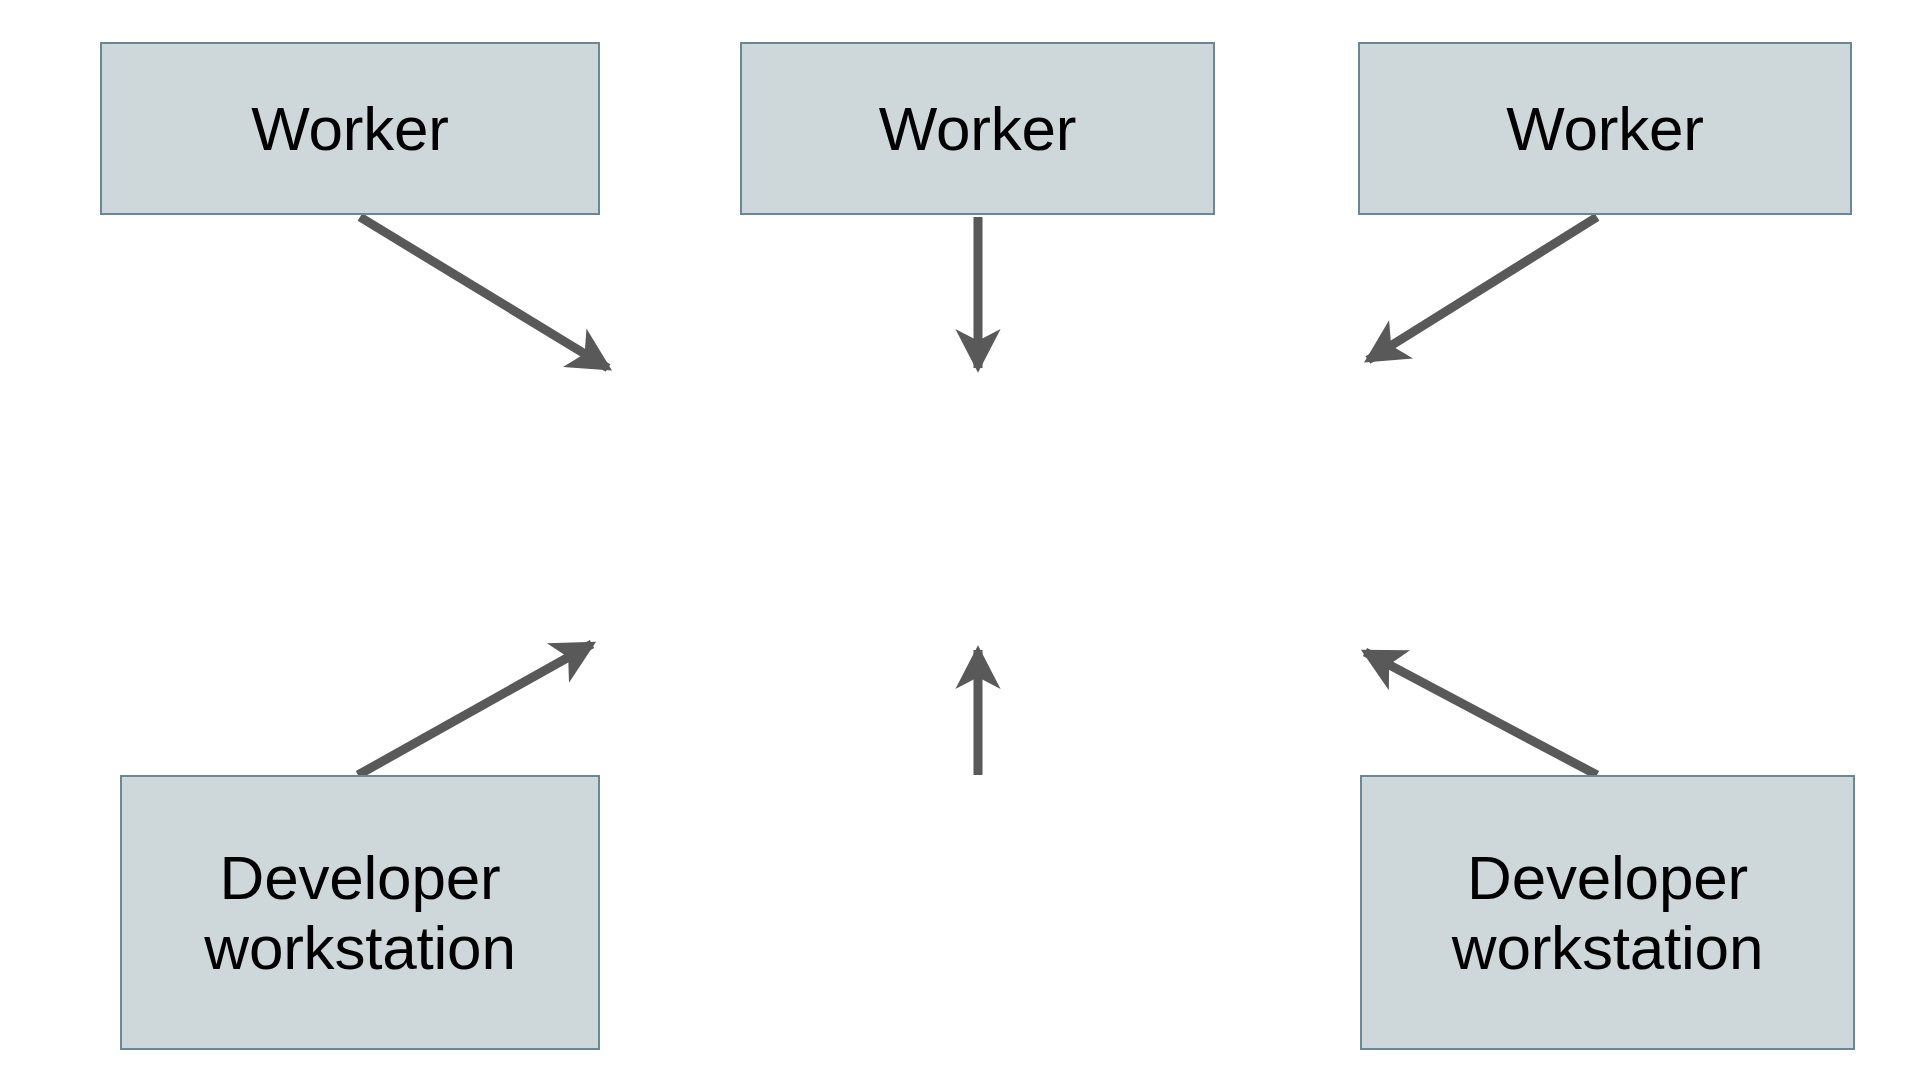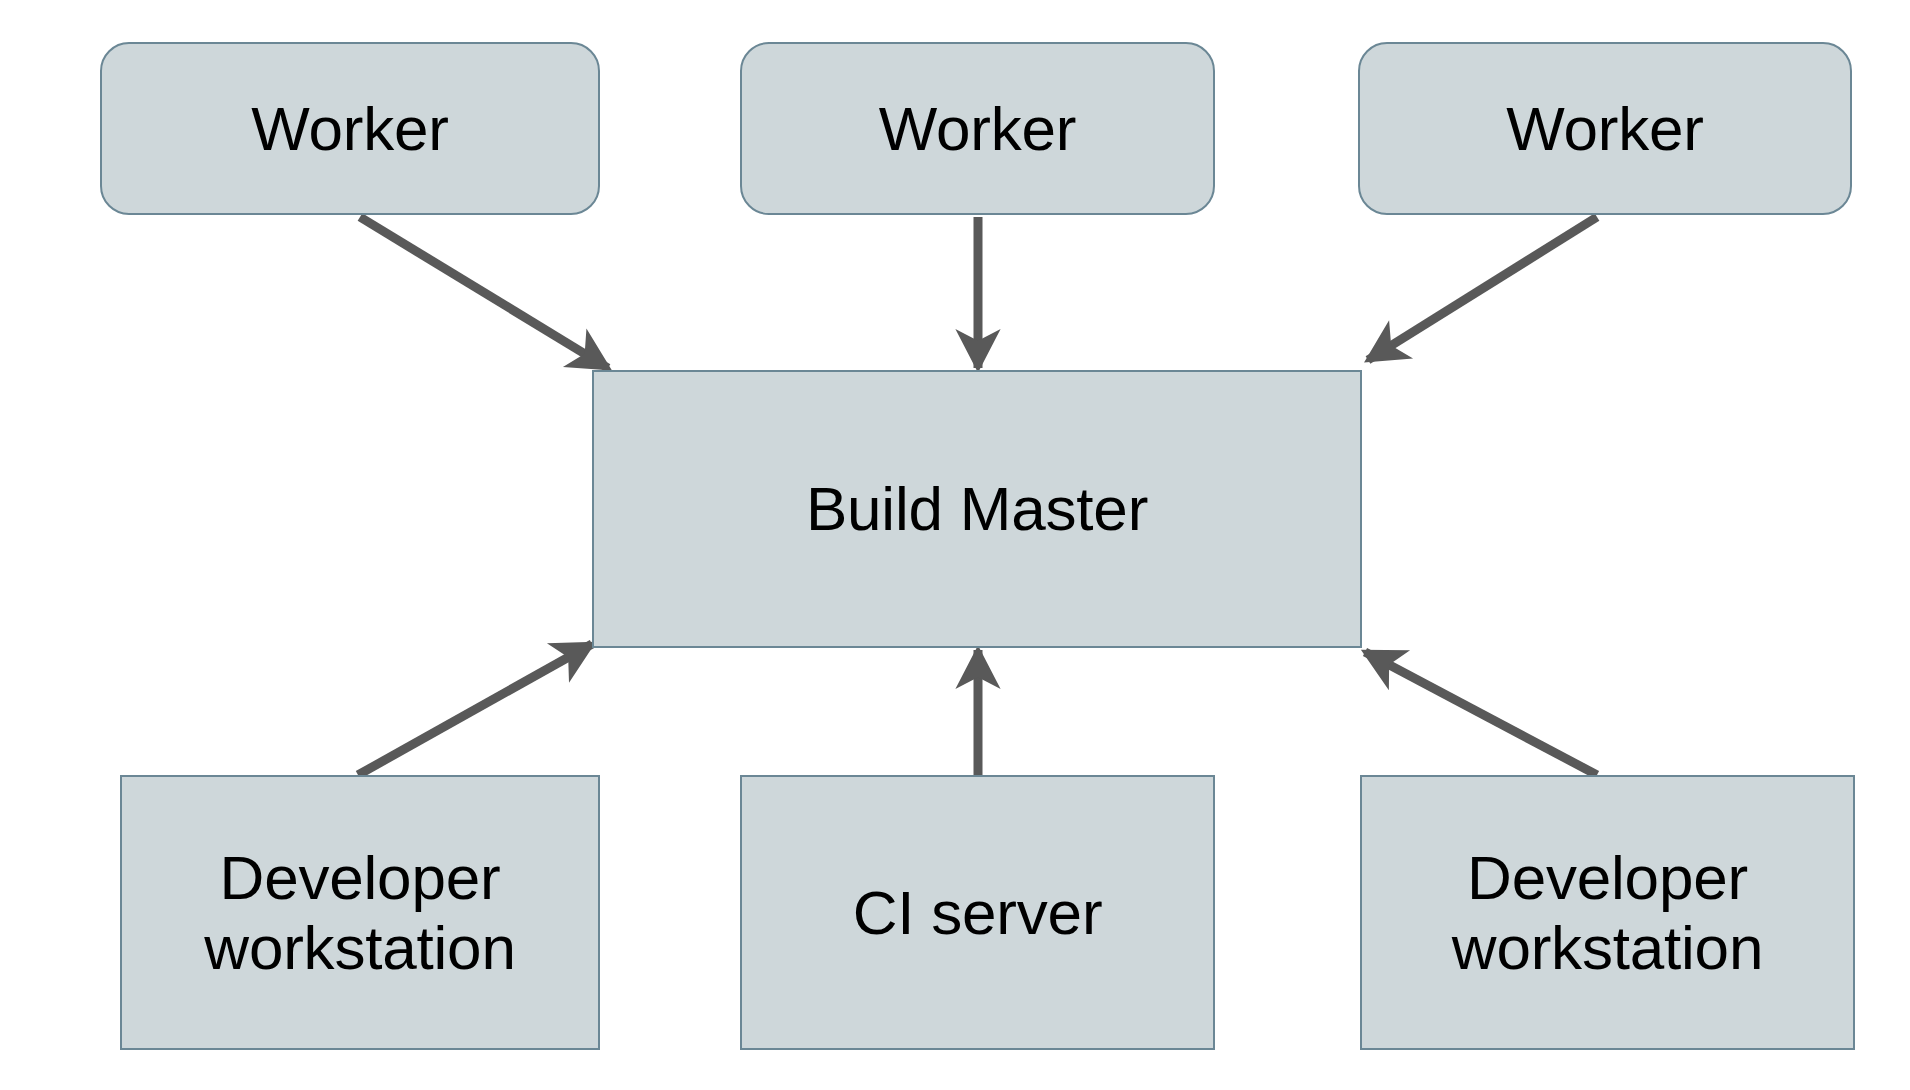--- a/index.html
+++ b/index.html
@@ -39,21 +39,21 @@
     text-align: center;
     color: #000000;
     line-height: 1.12;
     letter-spacing: -0.2px;
   }
   .node-label {
     display: block;
     white-space: pre-line;
     padding: 0 6px;
   }
-  .node.worker       { font-size: 62px; border-radius: 29px; }
+  .node.worker       { font-size: 62px; }
   .node.build-master { font-size: 62px; }
   .node.ci-server    { font-size: 62px; }
   .node.dev-ws       { font-size: 62px; text-align: center; }
 </style>
 </head>
 <body>
 
 <div id="diagram-canvas">
 
   <svg id="arrow-layer" viewBox="0 0 1910 1090" width="1910" height="1090" xmlns="http://www.w3.org/2000/svg" aria-hidden="true">
@@ -77,31 +77,25 @@
   </div>
 
   <div class="node worker" style="left:740px; top:42px; width:475px; height:173px;">
     <span class="node-label">Worker</span>
   </div>
 
   <div class="node worker" style="left:1358px; top:42px; width:494px; height:173px;">
     <span class="node-label">Worker</span>
   </div>
 
-  <div class="node build-master" style="left:592px; top:370px; width:770px; height:278px;">
-    <span class="node-label">Build Master</span>
-  </div>
 
   <div class="node dev-ws" style="left:120px; top:775px; width:480px; height:275px;">
     <span class="node-label">Developer
 workstation</span>
   </div>
 
-  <div class="node ci-server" style="left:740px; top:775px; width:475px; height:275px;">
-    <span class="node-label">CI server</span>
-  </div>
 
   <div class="node dev-ws" style="left:1360px; top:775px; width:495px; height:275px;">
     <span class="node-label">Developer
 workstation</span>
   </div>
 
 </div>
 
 </body></html>

